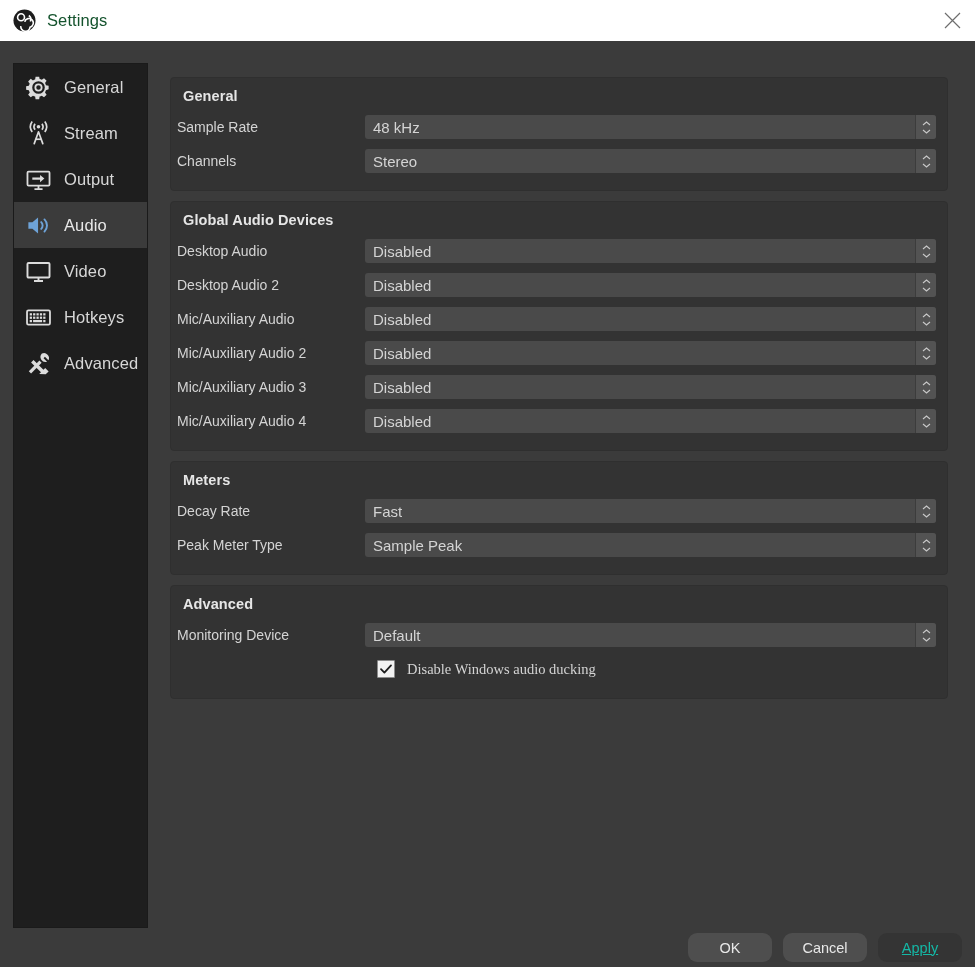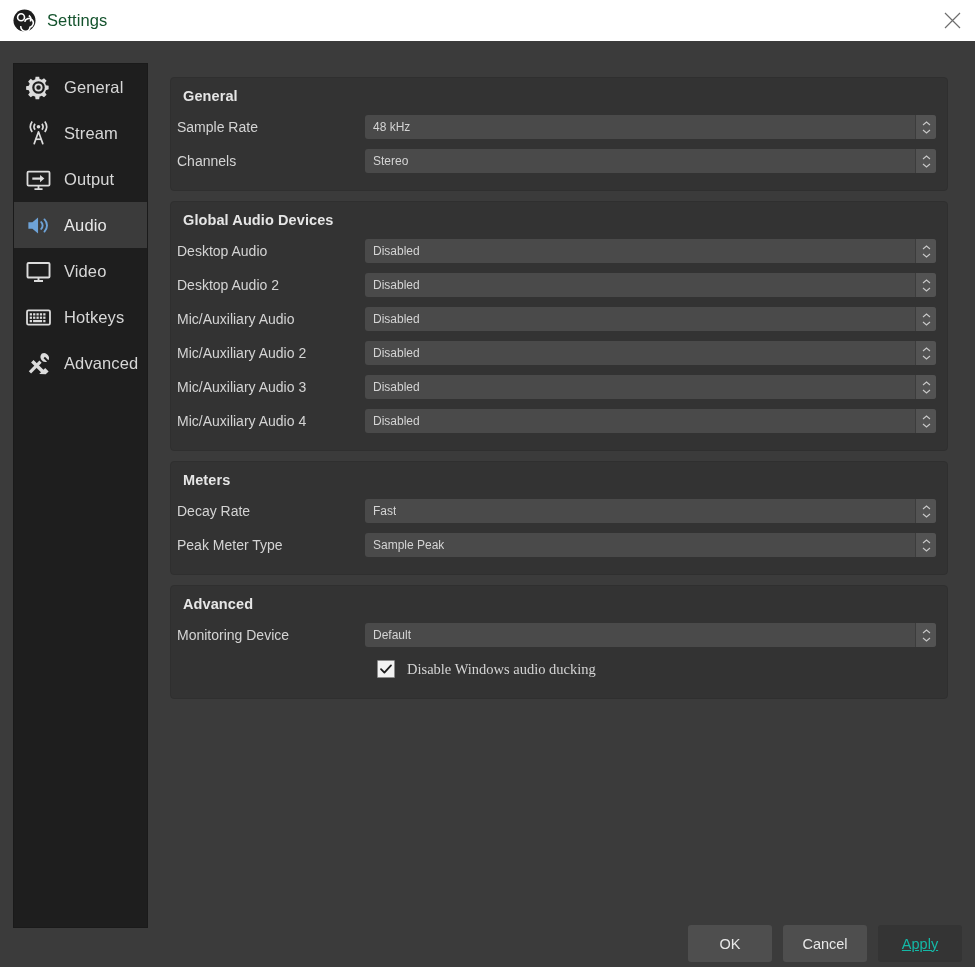--- a/index.html
+++ b/index.html
@@ -135,21 +135,21 @@
     height: 24px;
     background: #4a4a4a;
     border-radius: 3px;
     display: flex;
     align-items: center;
     position: relative;
     cursor: pointer;
   }
   .combo .cval {
     padding-left: 8px;
-    font-size: 12px;
+    font-size: 15px;
     color: #d4d4d4;
     white-space: nowrap;
     overflow: hidden;
   }
   .combo .spin {
     position: absolute;
     right: 0; top: 0;
     width: 21px; height: 24px;
     background: #535353;
     border-left: 1px solid #3c3c3c;
@@ -192,23 +192,23 @@
   
   .footer {
     position: absolute;
     right: 13px;
     bottom: 14px;
     display: flex;
     gap: 11px;
   }
   .btn {
     min-width: 84px;
-    height: 37px;
+    height: 29px;
     border: none;
-    border-radius: 3px;
+    border-radius: 9px;
     background: #4e4e4e;
     color: #e8e8e8;
     font-family: "Liberation Sans", sans-serif;
     font-size: 14.5px;
     cursor: pointer;
     padding: 0 6px;
   }
   .btn.disabled {
     background: #343434;
     color: #14b8a6;

